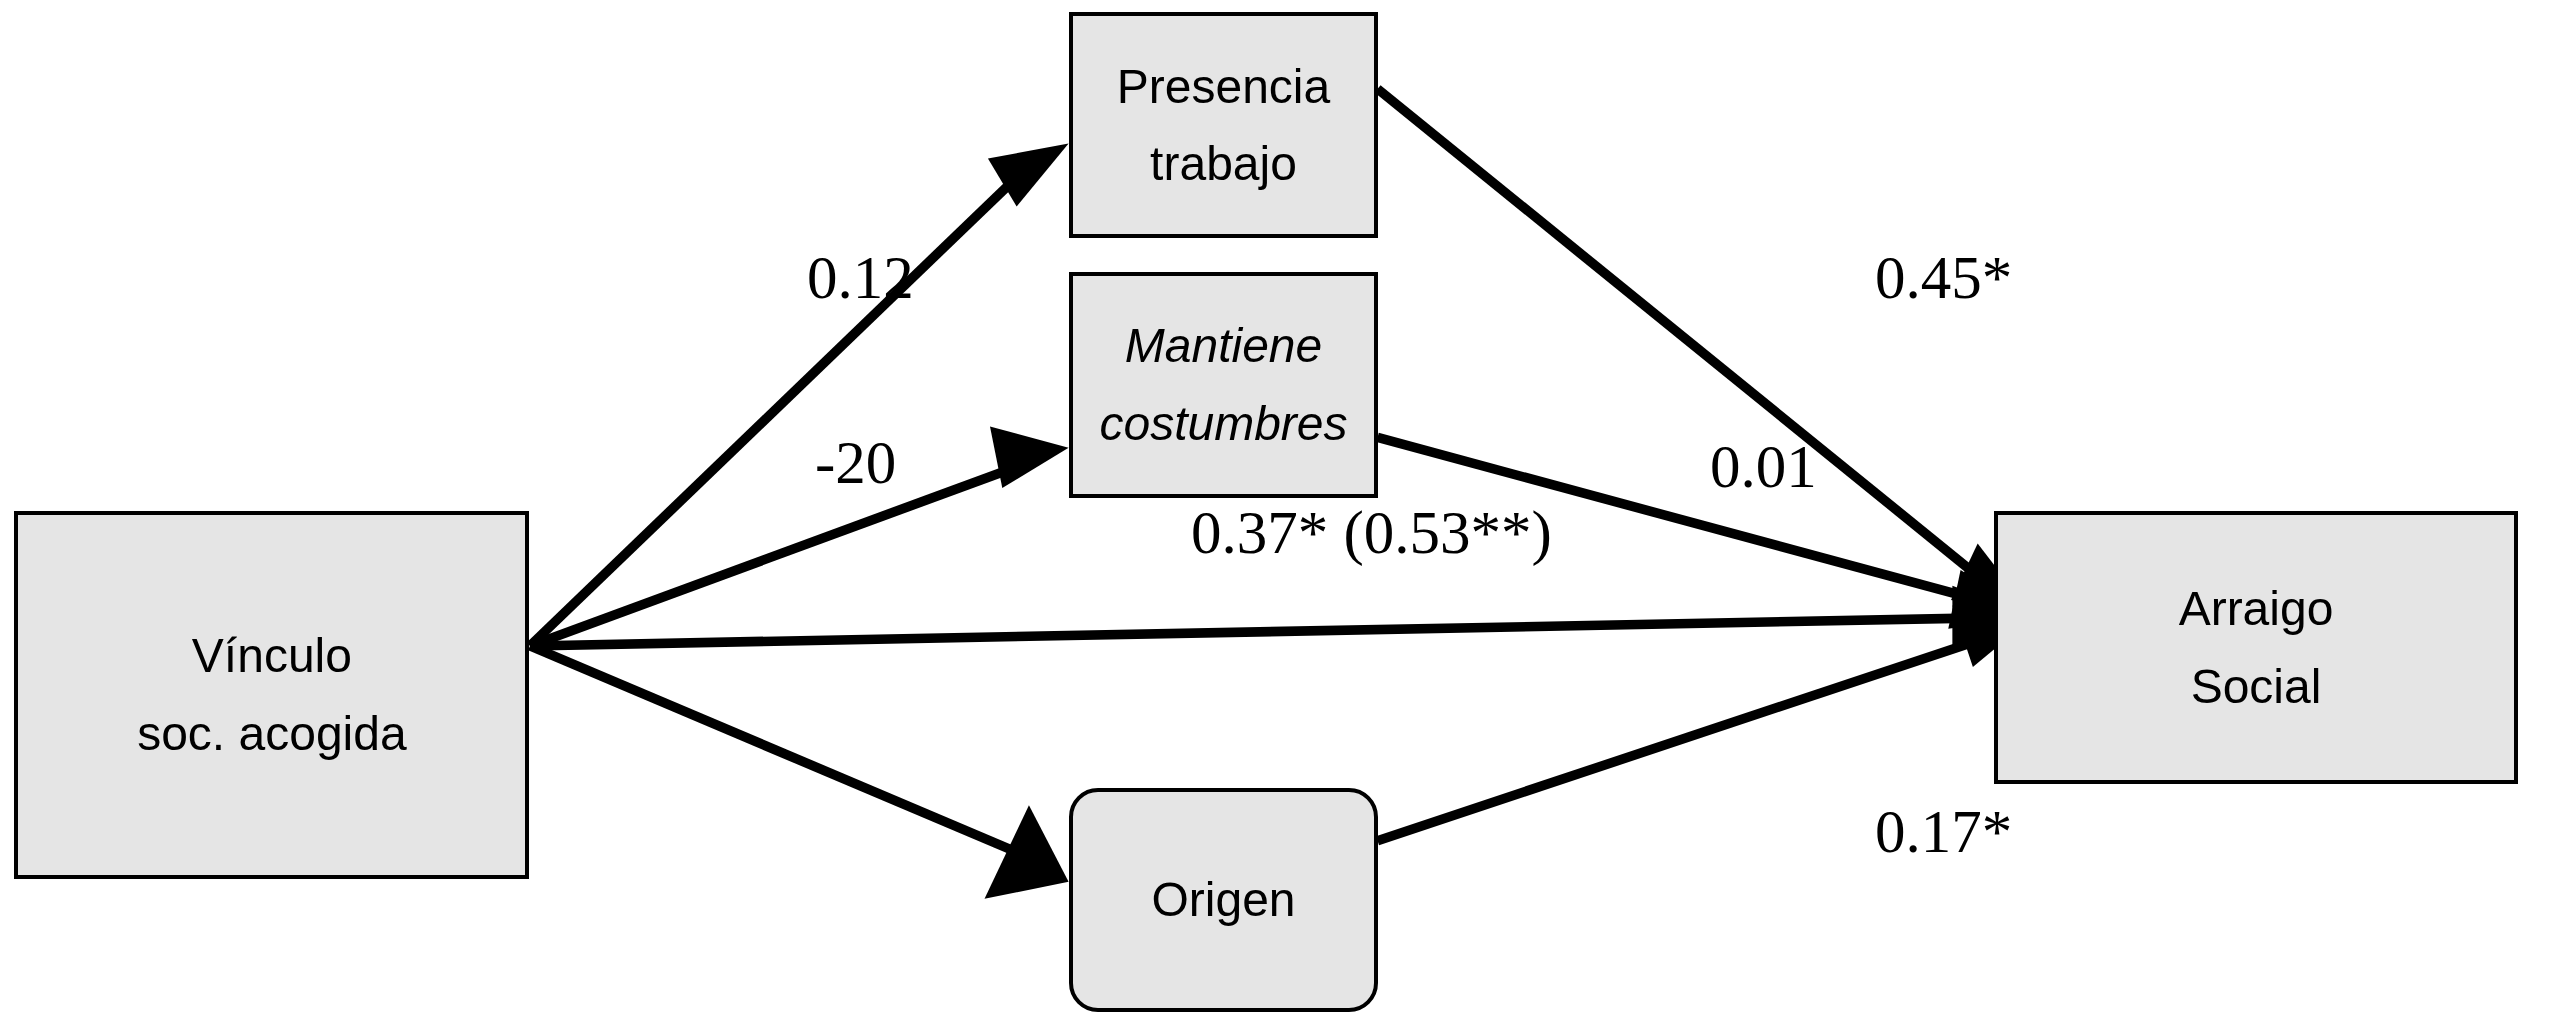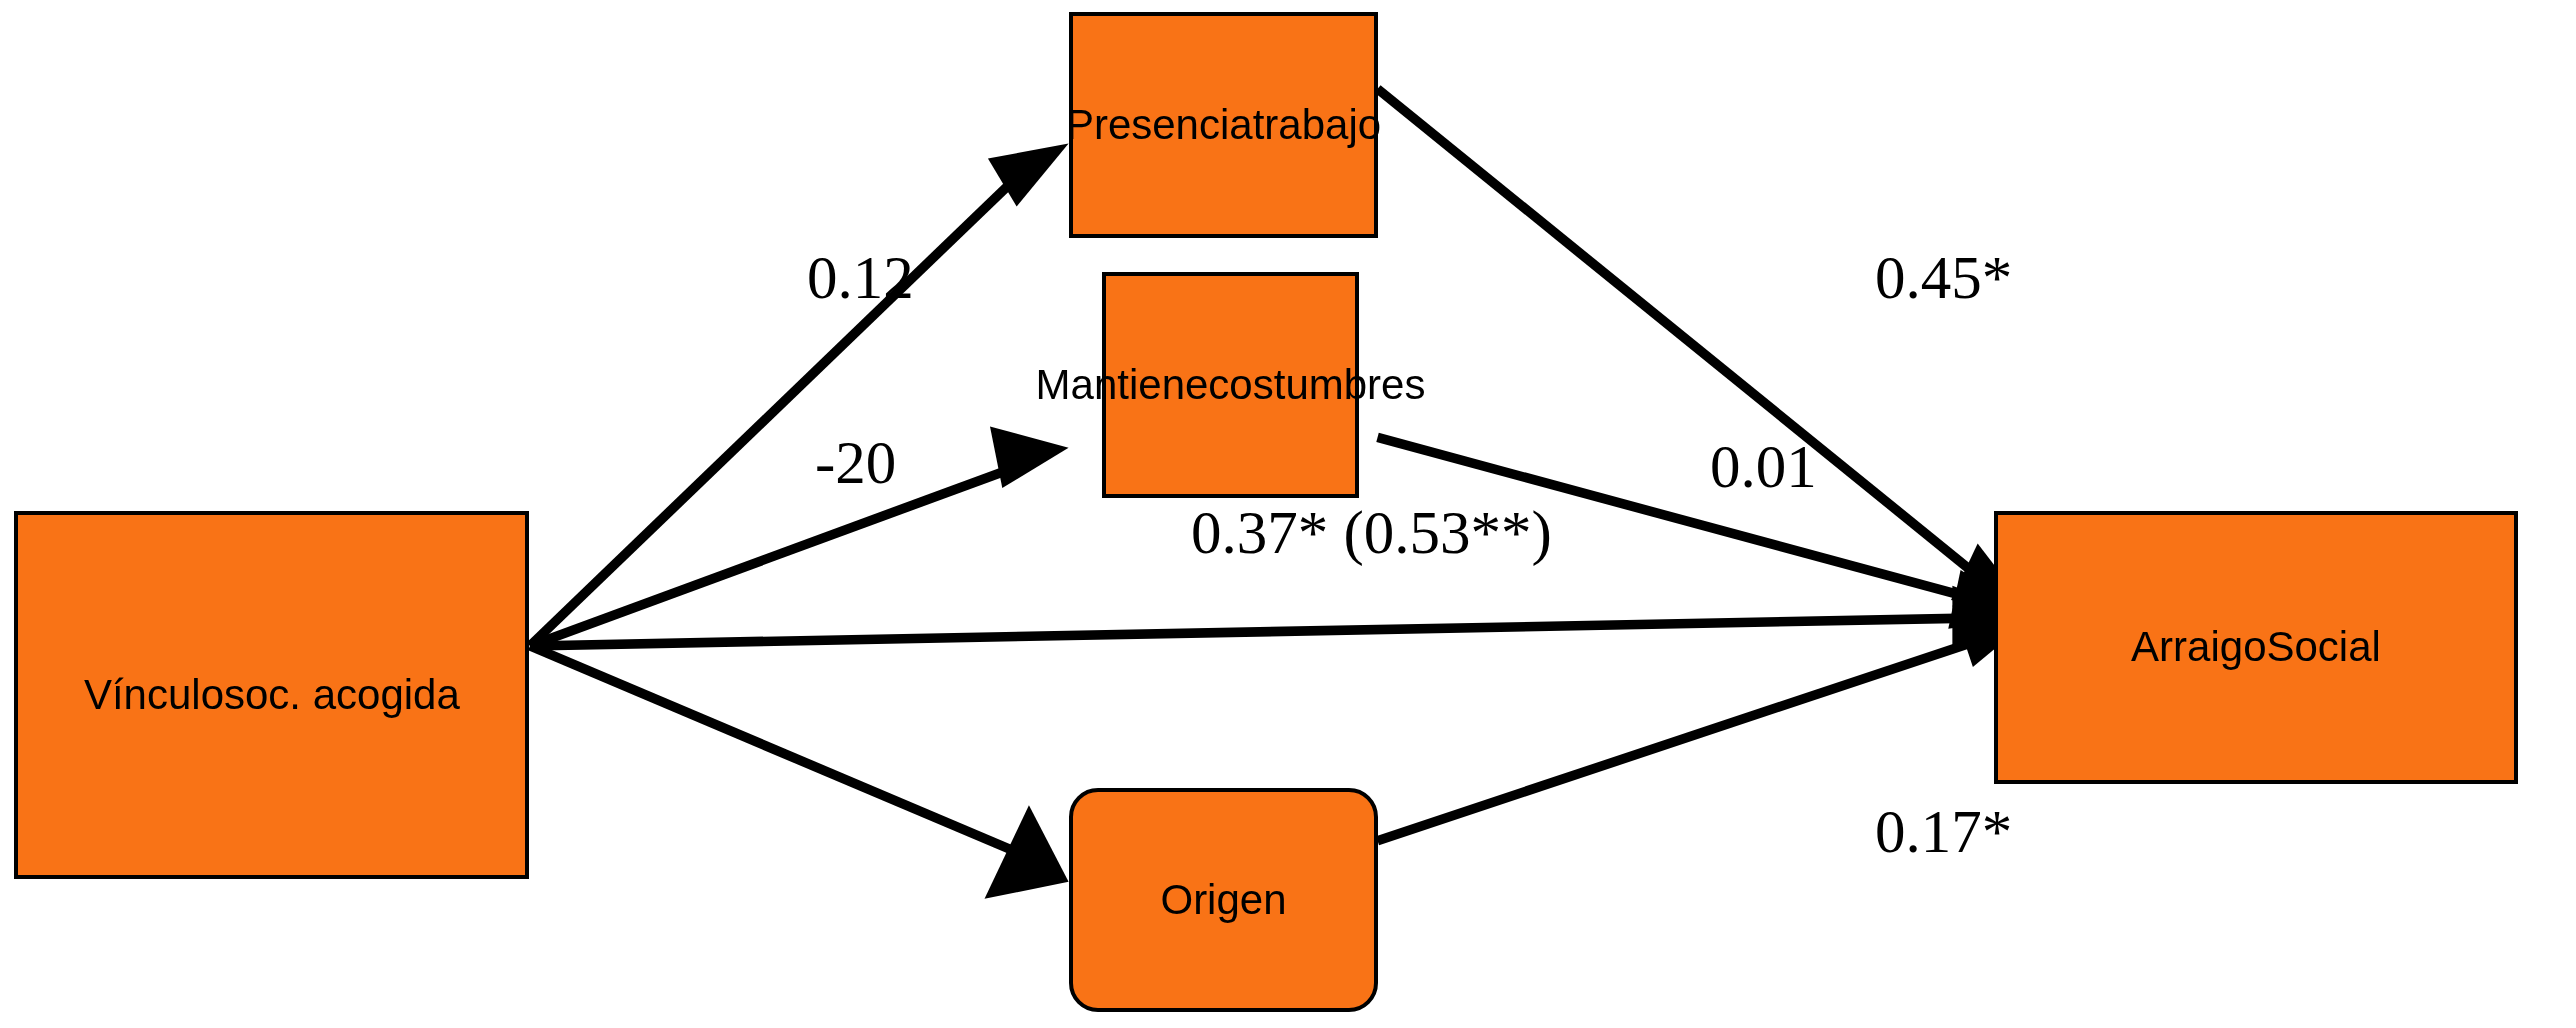--- a/index.html
+++ b/index.html
@@ -19,37 +19,37 @@
     position: absolute;
     left: 0;
     top: 0;
     width: 2576px;
     height: 1028px;
   }
   .node {
     position: absolute;
     box-sizing: border-box;
     border: 4.8px solid #000000;
-    background: #f97316;
+    background: #e5e5e5;
     display: flex;
-    flex-direction: row;
+    flex-direction: column;
     align-items: center;
     justify-content: center;
     text-align: center;
     font-family: "Liberation Sans", sans-serif;
-    font-size: 42px;
+    font-size: 48px;
     line-height: 1.62;
     color: #000000;
     z-index: 5;
   }
   .node .nline { display: block; white-space: nowrap; }
 
   #node-vinculo   { left: 14.4px;   top: 511px;  width: 515px; height: 368px; justify-content: center; }
   #node-presencia { left: 1069px; top: 12.3px;   width: 309px; height: 226px; }
-  #node-mantiene  { left: 1102px; top: 272px;  width: 257px; height: 226px; }
+  #node-mantiene  { left: 1069px; top: 272px;  width: 309px; height: 226px; font-style: italic; }
   #node-origen    { left: 1069px; top: 788px; width: 309px; height: 224px; border-radius: 29px; }
   #node-arraigo   { left: 1994px; top: 511px;  width: 524px; height: 273px; }
 
   .coef {
     position: absolute;
     font-family: "Liberation Serif", serif;
     font-size: 61px;
     line-height: 1;
     color: #000000;
     white-space: nowrap;

